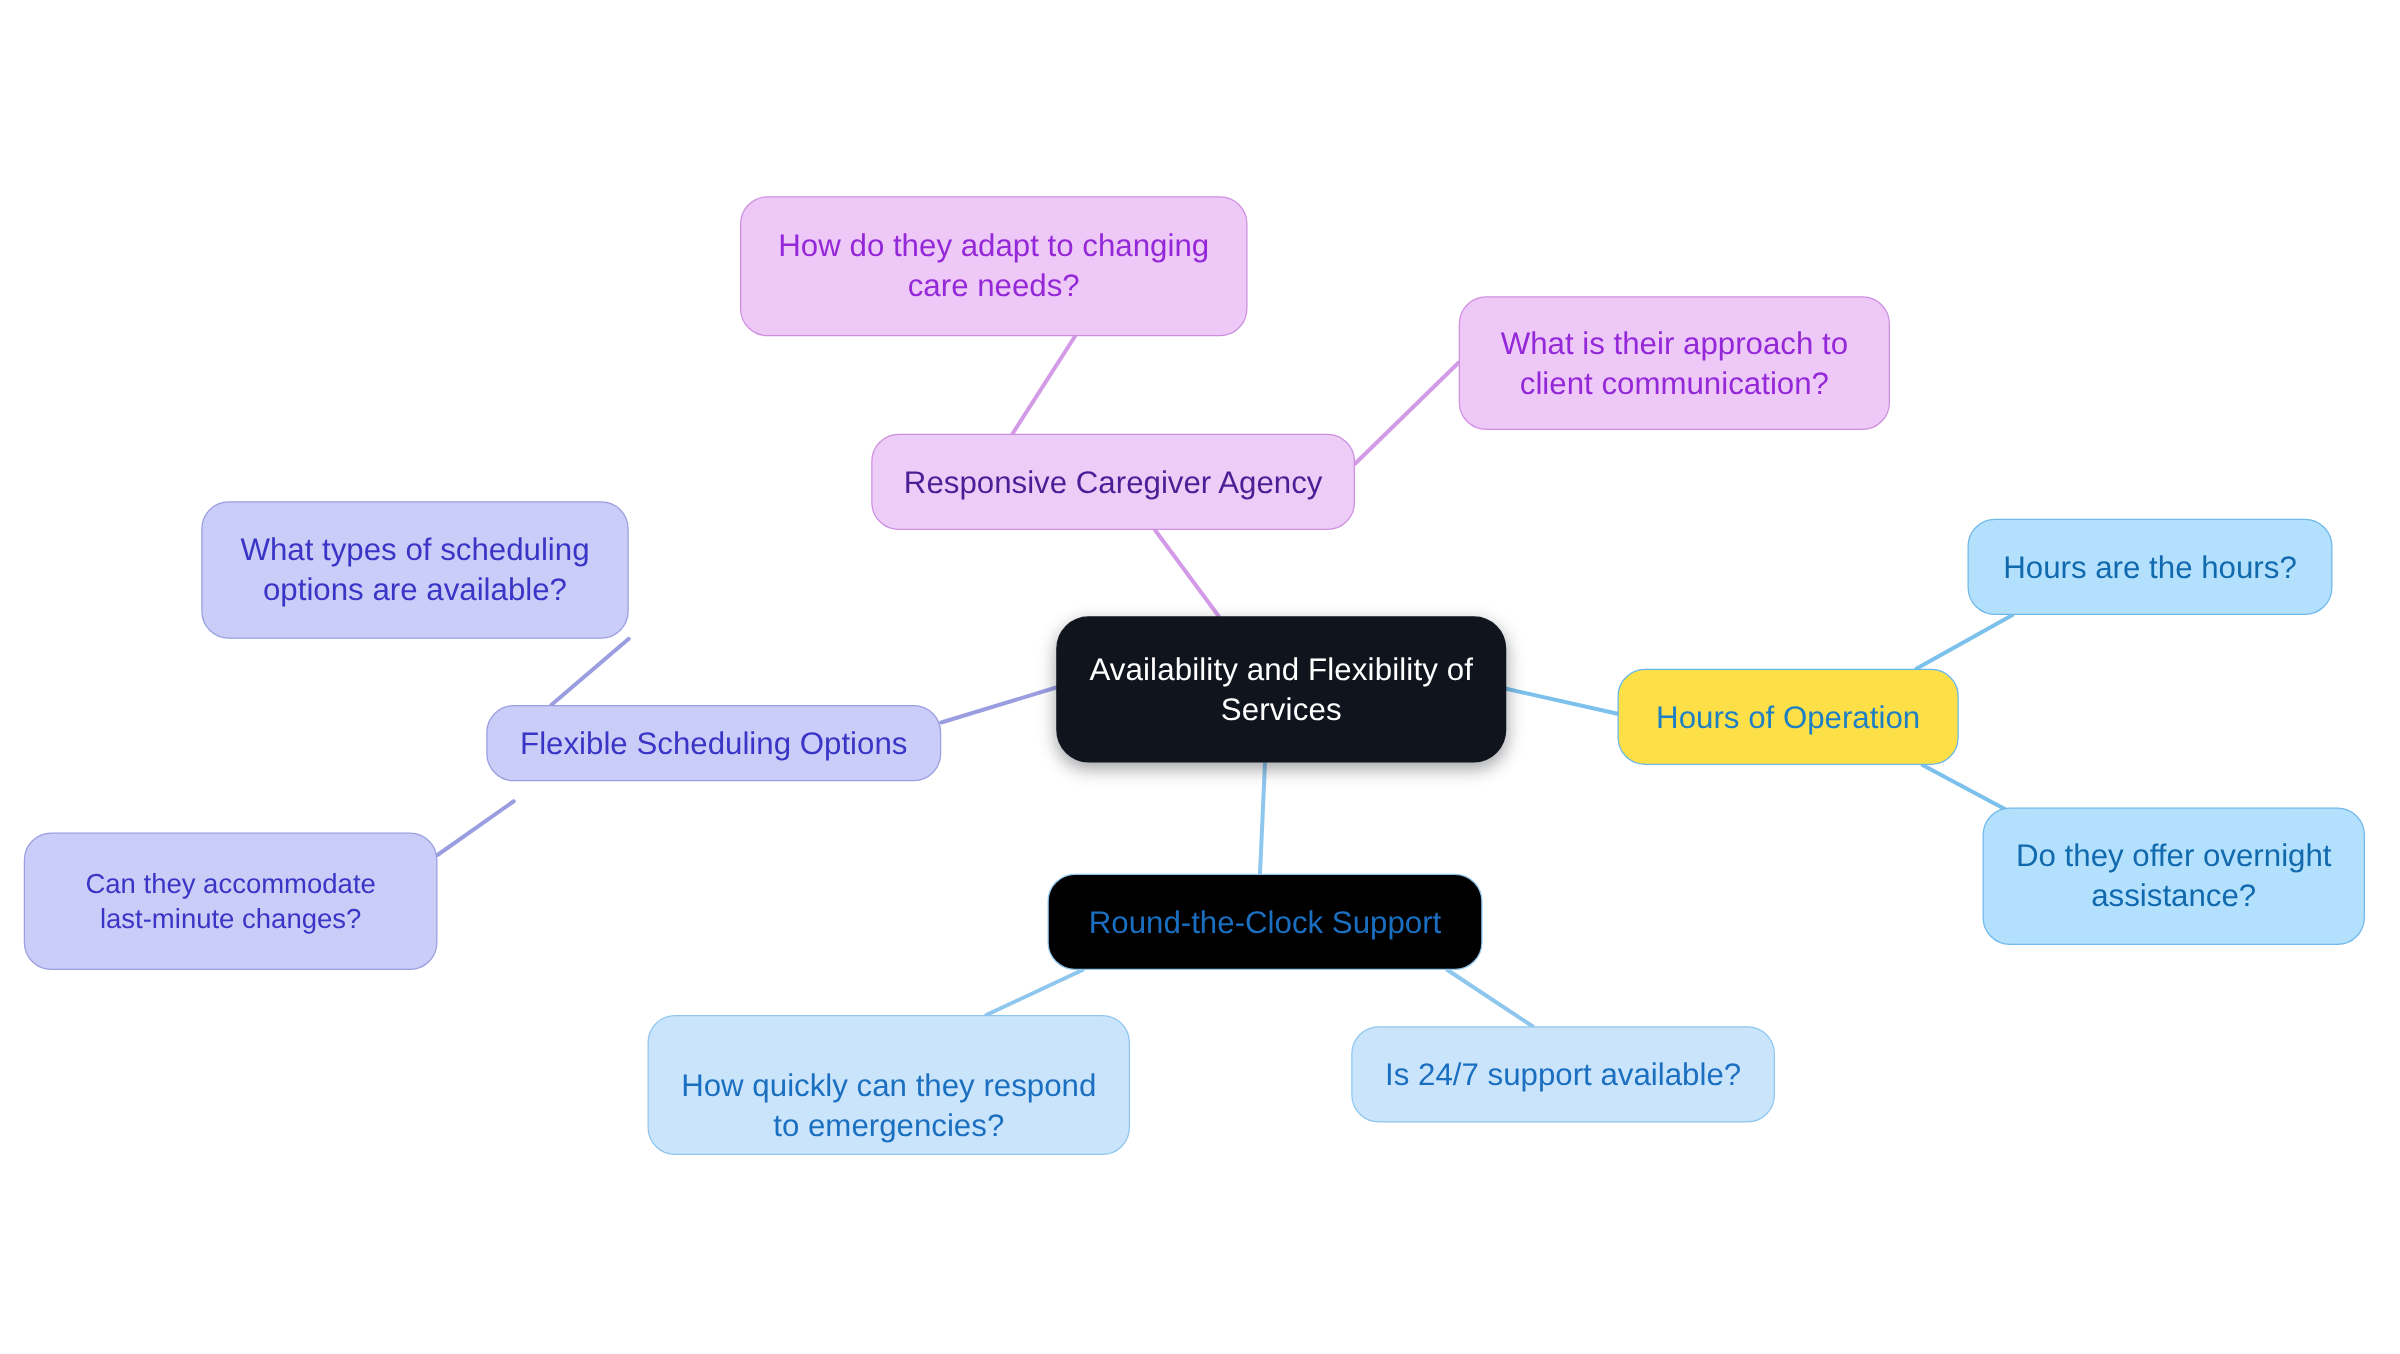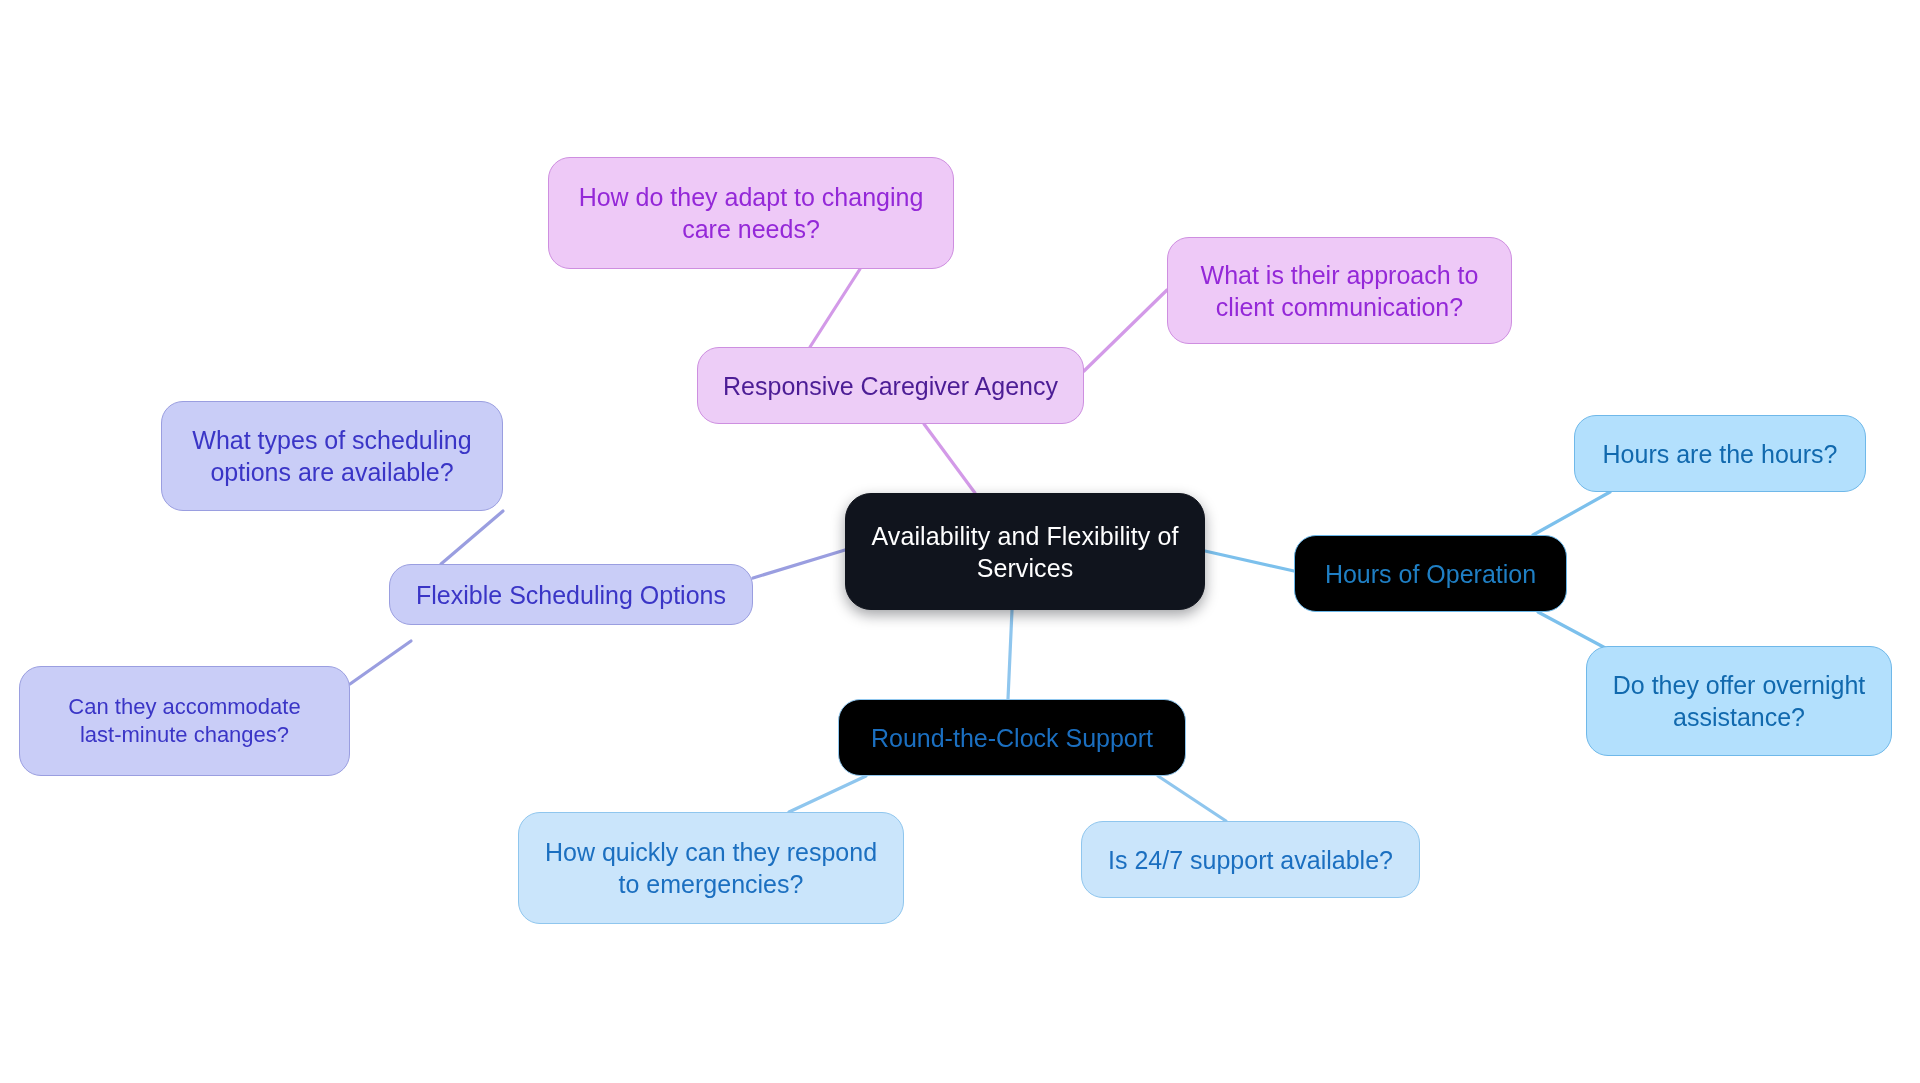--- a/index.html
+++ b/index.html
@@ -67,31 +67,31 @@
       <line x1="866" y1="776" x2="789" y2="812" stroke="#8fc6ee" stroke-width="3.2" stroke-linecap="round"></line>
       <line x1="1158" y1="776" x2="1226" y2="821" stroke="#8fc6ee" stroke-width="3.2" stroke-linecap="round"></line>
       <line x1="845" y1="550" x2="753" y2="578" stroke="#9a9ee0" stroke-width="3.2" stroke-linecap="round"></line>
       <line x1="441" y1="564" x2="503" y2="511" stroke="#9a9ee0" stroke-width="3.2" stroke-linecap="round"></line>
       <line x1="411" y1="641" x2="350" y2="684" stroke="#9a9ee0" stroke-width="3.2" stroke-linecap="round"></line>
     </svg>
   <div id="nodes">
       <div class="node root" style="left: 845px; top: 493px; width: 360px; height: 117px; background: rgb(16, 20, 29); border-color: rgb(16, 20, 29); color: rgb(255, 255, 255); font-size: 25px;"><span class="n-text">Availability and Flexibility of
 Services</span></div>
       <div class="node" style="left: 697px; top: 347px; width: 387px; height: 77px; background: rgb(237, 205, 247); border-color: rgb(205, 143, 224); color: #4c1d95; font-size: 25px;"><span class="n-text">Responsive Caregiver Agency</span></div>
-      <div class="node" style="left: 548px; top: 157px; width: 406px; height: 112px; background: rgb(238, 201, 247); border-color: rgb(206, 142, 224); color: rgb(148, 40, 216); font-size: 25px;"><span class="n-text">How do they adapt to changing
+      <div class="node" style="left: 592px; top: 157px; width: 406px; height: 112px; background: rgb(238, 201, 247); border-color: rgb(206, 142, 224); color: rgb(148, 40, 216); font-size: 25px;"><span class="n-text">How do they adapt to changing
 care needs?</span></div>
       <div class="node" style="left: 1167px; top: 237px; width: 345px; height: 107px; background: rgb(238, 201, 247); border-color: rgb(206, 142, 224); color: rgb(148, 40, 216); font-size: 25px;"><span class="n-text">What is their approach to
 client communication?</span></div>
-      <div class="node" style="left: 1294px; top: 535px; width: 273px; height: 77px; background: #000000; border-color: rgb(105, 182, 232); color: rgb(31, 127, 196); font-size: 25px;"><span class="n-text">Hours of Operation</span></div>
+      <div class="node" style="left: 1294px; top: 535px; width: 273px; height: 77px; background: #fde047; border-color: rgb(105, 182, 232); color: rgb(31, 127, 196); font-size: 25px;"><span class="n-text">Hours of Operation</span></div>
       <div class="node" style="left: 1574px; top: 415px; width: 292px; height: 77px; background: rgb(179, 224, 253); border-color: rgb(111, 184, 233); color: rgb(17, 105, 174); font-size: 25px;"><span class="n-text">Hours are the hours?</span></div>
       <div class="node" style="left: 1586px; top: 646px; width: 306px; height: 110px; background: rgb(179, 224, 253); border-color: rgb(111, 184, 233); color: rgb(17, 105, 174); font-size: 25px;"><span class="n-text">Do they offer overnight
 assistance?</span></div>
       <div class="node" style="left: 838px; top: 699px; width: 348px; height: 77px; background: #000000; border-color: rgb(143, 198, 238); color: rgb(27, 111, 192); font-size: 25px;"><span class="n-text">Round-the-Clock Support</span></div>
       <div class="node" style="left: 389px; top: 564px; width: 364px; height: 61px; background: rgb(201, 205, 247); border-color: rgb(154, 158, 224); color: rgb(58, 53, 198); font-size: 25px;"><span class="n-text">Flexible Scheduling Options</span></div>
-      <div class="node" style="left: 518px; top: 812px; width: 386px; height: 112px; background: rgb(202, 229, 251); border-color: rgb(143, 198, 238); color: rgb(27, 111, 192); font-size: 25px;"><span class="n-text">How quickly can they respond
+      <div class="node" style="left: 518px; top: 812px; width: 386px; height: 112px; background: rgb(202, 229, 251); border-color: rgb(143, 198, 238); color: rgb(27, 111, 192); font-size: 25px; align-items: flex-end;"><span class="n-text">How quickly can they respond
 to emergencies?</span></div>
       <div class="node" style="left: 1081px; top: 821px; width: 339px; height: 77px; background: rgb(202, 229, 251); border-color: rgb(143, 198, 238); color: rgb(27, 111, 192); font-size: 25px;"><span class="n-text">Is 24/7 support available?</span></div>
       <div class="node" style="left: 161px; top: 401px; width: 342px; height: 110px; background: rgb(201, 205, 247); border-color: rgb(154, 158, 224); color: rgb(58, 53, 198); font-size: 25px;"><span class="n-text">What types of scheduling
 options are available?</span></div>
       <div class="node" style="left: 19px; top: 666px; width: 331px; height: 110px; background: rgb(201, 205, 247); border-color: rgb(154, 158, 224); color: rgb(58, 53, 198); font-size: 22px;"><span class="n-text">Can they accommodate
 last-minute changes?</span></div>
     </div>
 </div>
 
 </body></html>

